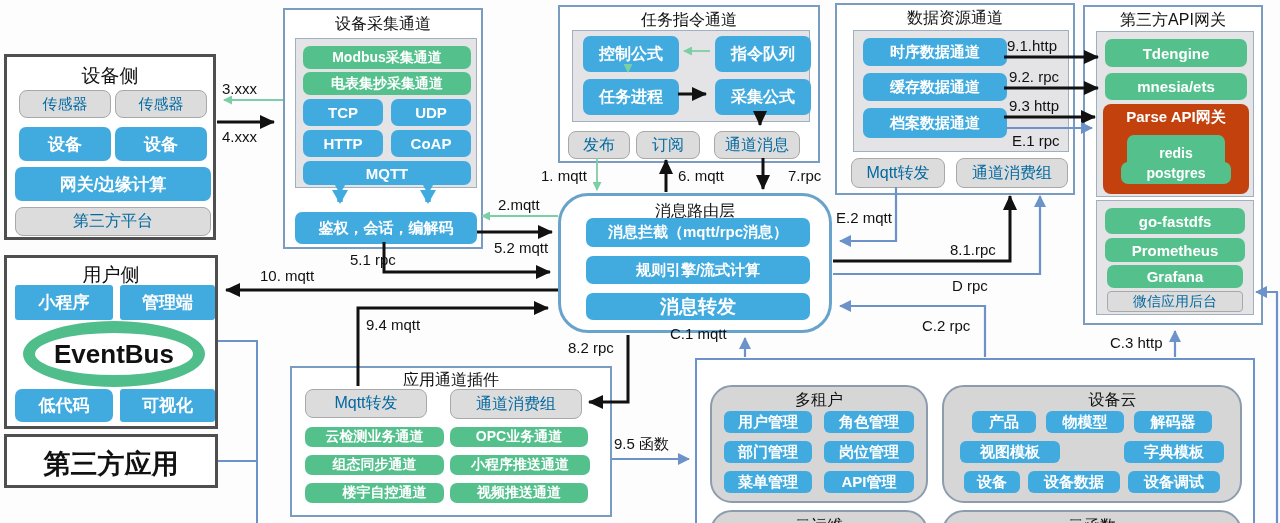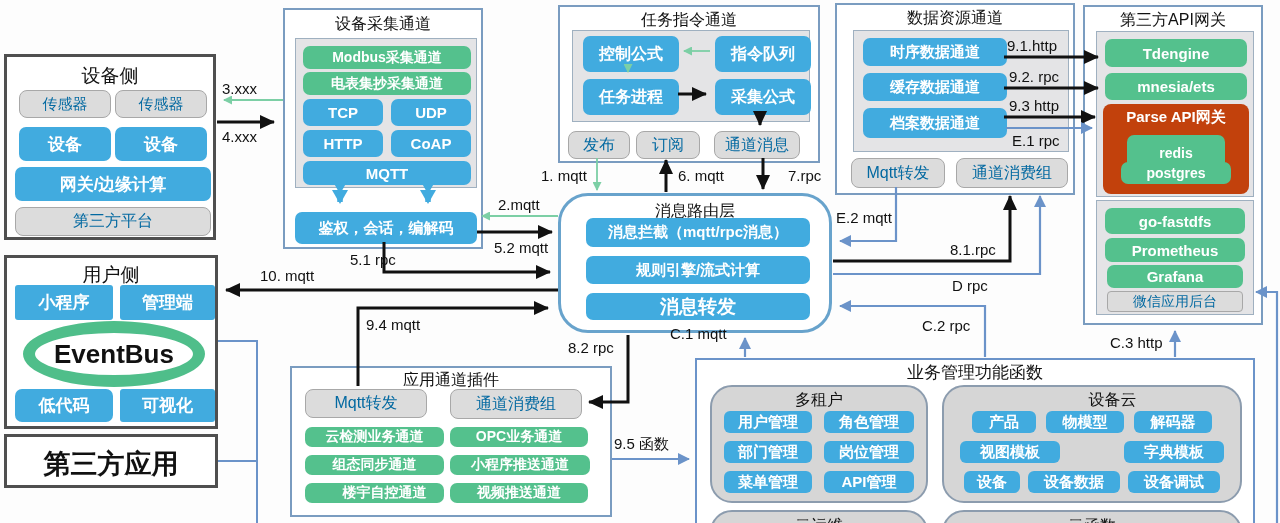--- a/index.html
+++ b/index.html
@@ -117,21 +117,20 @@
     <div class="b gray" style="left:158px;top:21px;width:132px;height:30px;font-size:16px;">通道消费组</div>
     <div class="b green" style="left:13px;top:59px;width:139px;height:20px;font-size:14px;">云检测业务通道</div>
     <div class="b green" style="left:158px;top:59px;width:138px;height:20px;font-size:14px;">OPC业务通道</div>
     <div class="b green" style="left:13px;top:87px;width:139px;height:20px;font-size:14px;">组态同步通道</div>
     <div class="b green" style="left:158px;top:87px;width:140px;height:20px;font-size:14px;">小程序推送通道</div>
     <div class="b green" style="left:13px;top:115px;width:139px;height:20px;font-size:14px;padding-left:20px;">楼宇自控通道</div>
     <div class="b green" style="left:158px;top:115px;width:138px;height:20px;font-size:14px;">视频推送通道</div>
   </div>
 
   <div class="b box" style="left:695px;top:358px;width:560px;height:170px;border-color:#6b93c9;">
-    <div class="title" style="top:1px;font-size:17px;">业务管理功能函数</div>
 
     <div class="b subbox" style="left:13px;top:25px;width:218px;height:118px;">
       <div class="title" style="top:3px;font-size:16px;">多租户</div>
       <div class="row" style="top:24px;">
         <div class="blue" style="width:88px;">用户管理</div>
         <div class="blue" style="width:90px;">角色管理</div>
       </div>
       <div class="row" style="top:54px;">
         <div class="blue" style="width:88px;">部门管理</div>
         <div class="blue" style="width:90px;">岗位管理</div>

